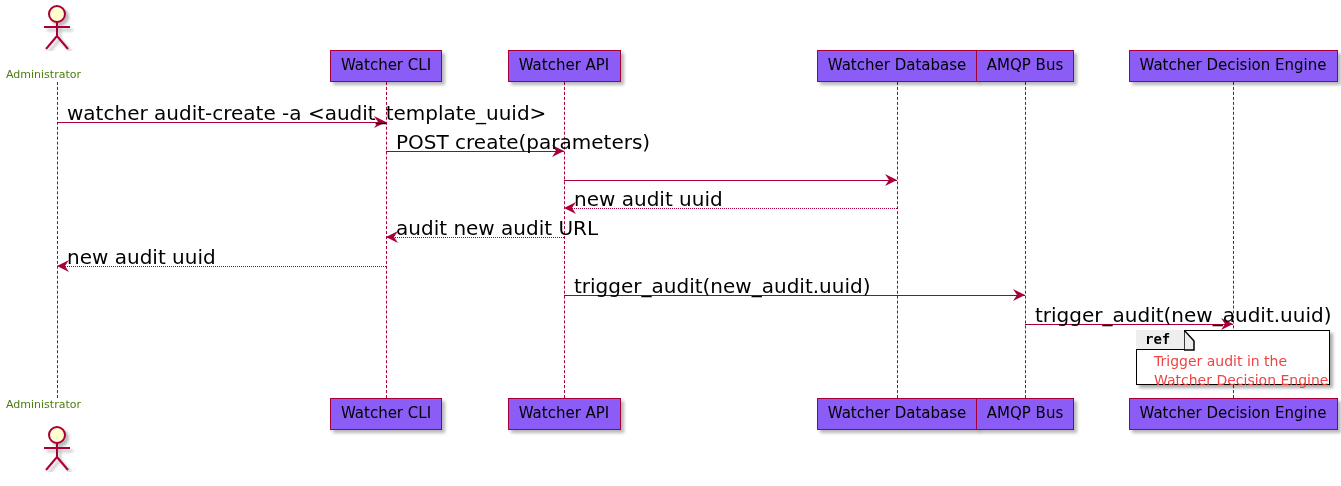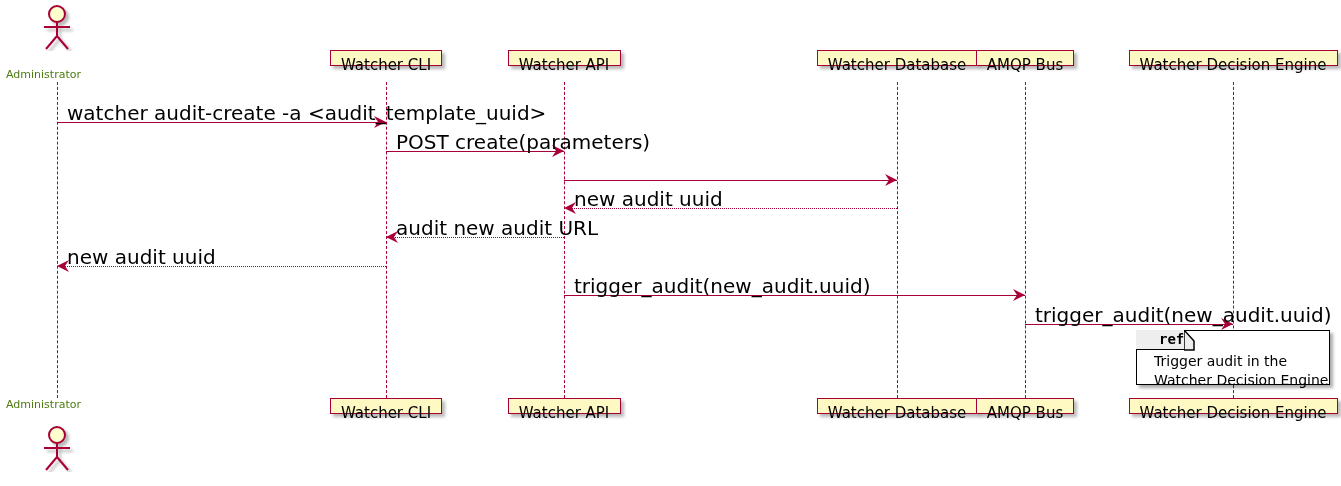--- a/index.html
+++ b/index.html
@@ -20,24 +20,24 @@
     width: 1341px;
     height: 486px;
   }
   .lifeline {
     position: absolute;
     width: 0;
     border-left: 1px dashed #A80036;
   }
   .pbox {
     position: absolute;
-    background: #fef9c3;
+    background: #8b5cf6;
     border: 1.5px solid #A80036;
     box-sizing: border-box;
-    height: 16px;
+    height: 32px;
     line-height: 29px;
     text-align: center;
     font-size: 15px;
     color: #000000;
     box-shadow: 3px 3px 3px rgba(0,0,0,0.28);
     white-space: nowrap;
   }
   .actor-label {
     position: absolute;
     font-size: 11px;
@@ -72,29 +72,29 @@
   .reftab {
     position: absolute;
     left: 0; top: 0;
     background: #EEEEEE;
     border-right: 1.5px solid #000000;
     border-bottom: 1.5px solid #000000;
     font-family: "DejaVu Sans Mono", monospace;
     font-weight: bold;
     font-size: 14px;
     line-height: 19px;
-    padding-left: 23px;
+    padding-left: 9px;
     box-sizing: border-box;
     color: #000000;
   }
   .reftext {
     position: absolute;
     font-size: 14px;
     line-height: 19px;
-    color: #000000;
+    color: #ef4444;
     white-space: pre;
   }
 </style>
 </head>
 <body>
 
 <div id="diagram">
     <div class="lifeline" style="left: 57px; top: 82px; height: 316px;"></div>
     <svg width="44" height="48" class="actor-fig" style="left: 35px; top: 3px;">
       <defs>

